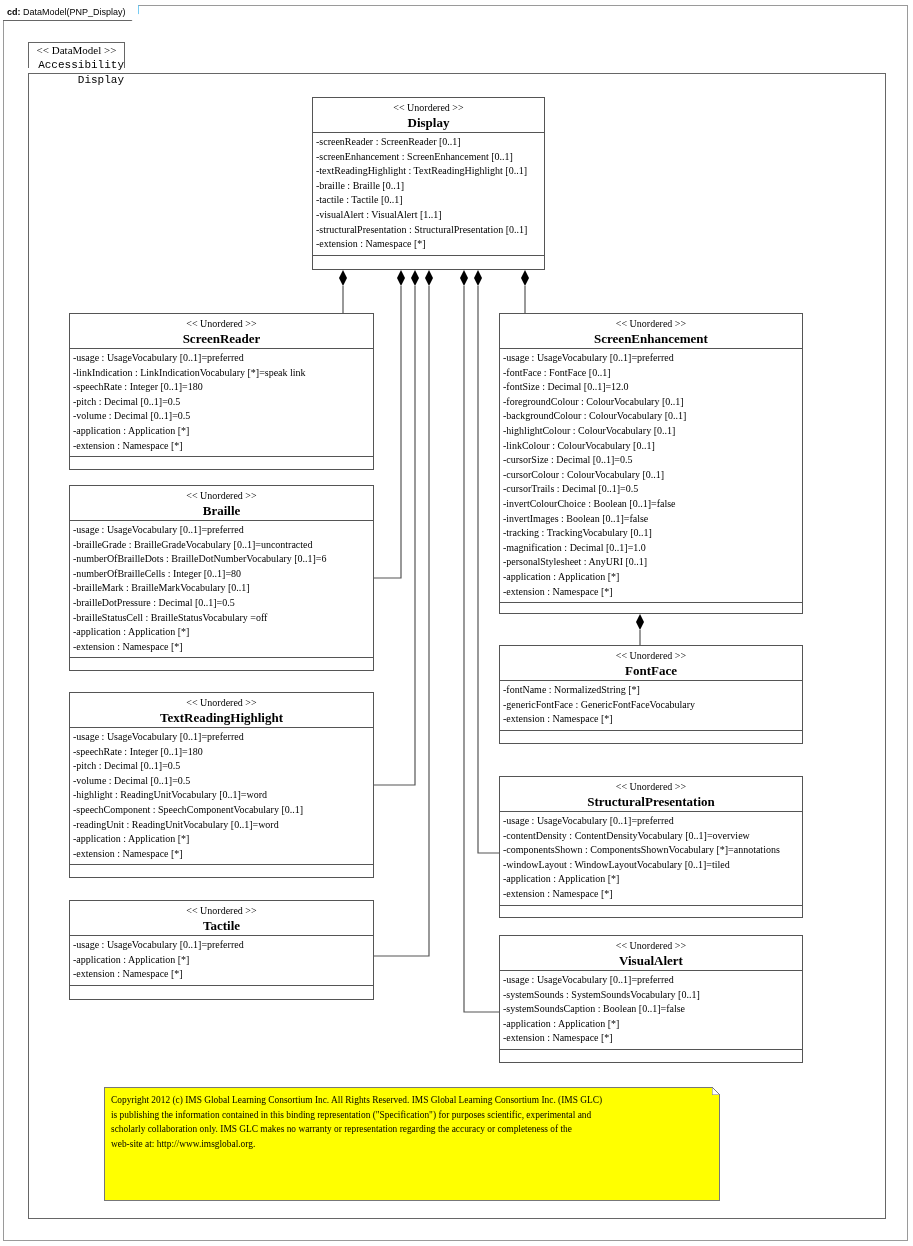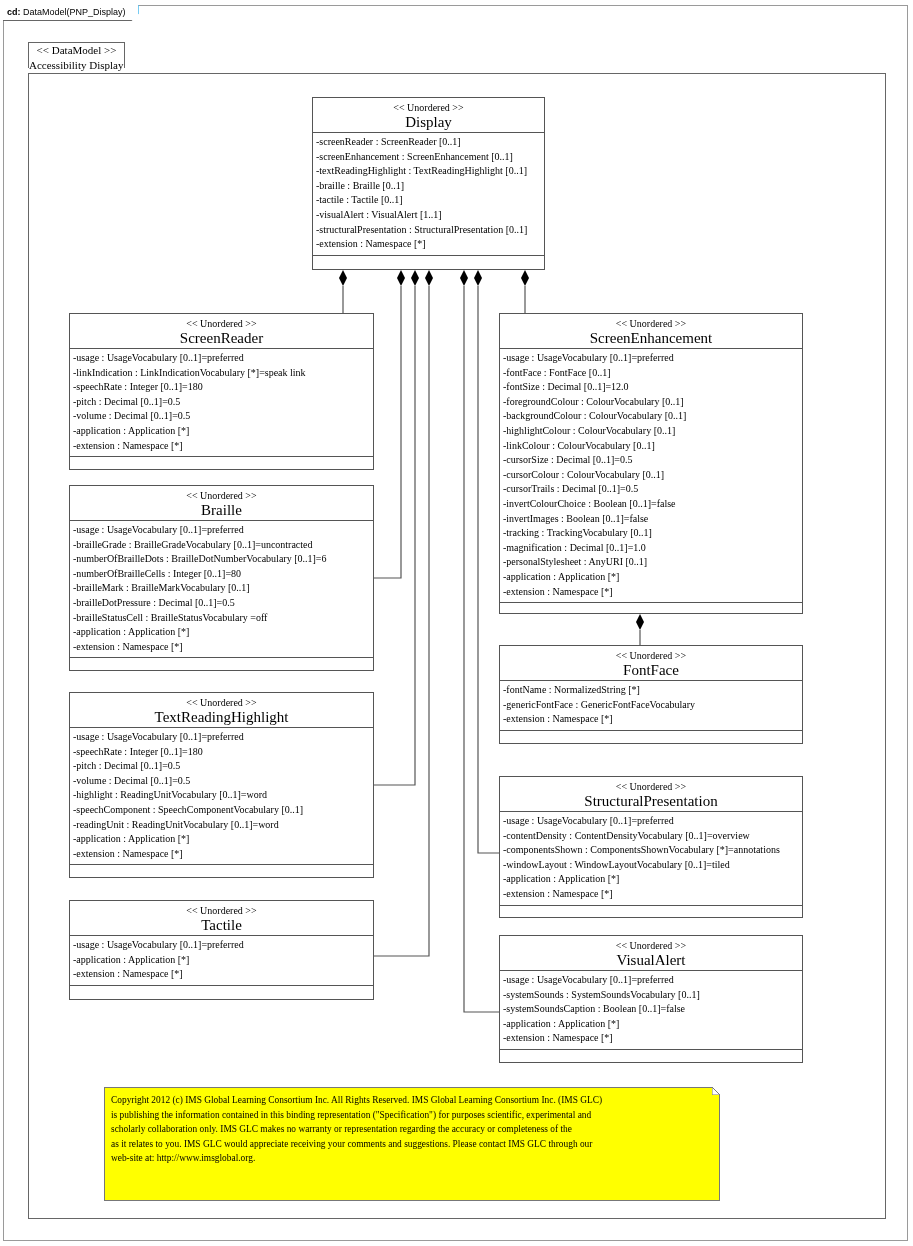--- a/index.html
+++ b/index.html
@@ -8,27 +8,27 @@
   .frame { position:absolute; left:3px; top:5px; width:905px; height:1236px;
            border:1px solid #9a9a9a; box-sizing:border-box; }
   .frame-tab { position:absolute; left:3px; top:5px; height:15px; padding:0 12px 0 4px;
                border-right:1px solid #0ea5e9; border-bottom:1px solid #666;
                font-family:"Liberation Sans", sans-serif; font-size:9px; line-height:15px;
                background:#fff; clip-path:polygon(0 0,100% 0,100% 55%,calc(100% - 7px) 100%,0 100%); }
   .frame-tab b { font-weight:bold; }
   .pkg-tab { position:absolute; left:28px; top:42px; width:97px; height:26px;
              border:1px solid #666; border-bottom:none; box-sizing:border-box;
              font-size:11px; text-align:center; line-height:15px; background:#fff; }
-  .pkg-tab .pn { text-align:left; padding-left:0; }
+  .pkg-tab .pn { text-align:right; padding-left:0;font-family:Liberation Mono, monospace; }
   .pkg-body { position:absolute; left:28px; top:73px; width:858px; height:1146px;
               border:1px solid #666; box-sizing:border-box; }
   .cls { position:absolute; border:1px solid #555; background:#fff; box-sizing:border-box; }
   .cls .hd { text-align:center; border-bottom:1px solid #555; padding:2px 0 2px 0; }
   .cls .st { font-size:10px; line-height:15px;text-align:center; }
-  .cls .nm { font-size:15px; font-weight:normal; line-height:15px; }
+  .cls .nm { font-size:13px; font-weight:bold; line-height:15px; }
   .cls .attrs { padding:2px 0 3px 3px; border-bottom:1px solid #555; }
   .cls .attr { font-size:10px; line-height:14.6px; white-space:nowrap; }
   .cls .ops { height:14px; }
   svg.conn { position:absolute; left:0; top:0; width:913px; height:1246px; pointer-events:none; }
   .note { position:absolute; left:104px; top:1087px; width:616px; height:114px;
           background:#ffff00; border:1px solid #777; box-sizing:border-box;
           padding:5px 6px; font-size:9.4px; line-height:14.6px;
           clip-path:polygon(0 0,calc(100% - 8px) 0,100% 8px,100% 100%,0 100%); }
   .note-corner { position:absolute; left:712px; top:1087px; width:8px; height:8px; }
 </style>
@@ -221,19 +221,18 @@
     <div class="attr">-application  : Application  [*]</div>
     <div class="attr">-extension  : Namespace [*]</div>
   </div>
   <div class="ops"></div>
 </div>
 
 <div class="note" style="background: rgb(255, 255, 0);">
   <div>Copyright 2012 (c) IMS Global Learning Consortium Inc.  All Rights Reserved.  IMS Global Learning Consortium Inc. (IMS GLC)</div>
   <div>is publishing the information contained in this binding representation ("Specification") for purposes scientific, experimental and</div>
   <div>scholarly collaboration only. IMS GLC makes no warranty or representation regarding the accuracy or completeness of the</div>
-  <div>as it relates to you.  IMS GLC would appreciate receiving your comments and suggestions.  Please contact IMS GLC through our</div>
   <div>web-site at: http://www.imsglobal.org.</div>
 </div>
 <svg class="note-corner" viewBox="0 0 8 8">
   <polyline points="0,0 0,8 8,8" fill="#fff" stroke="#777" stroke-width="1"></polyline>
   <line x1="0" y1="0" x2="8" y2="8" stroke="#777" stroke-width="1"></line>
 </svg>
 
 </body></html>

